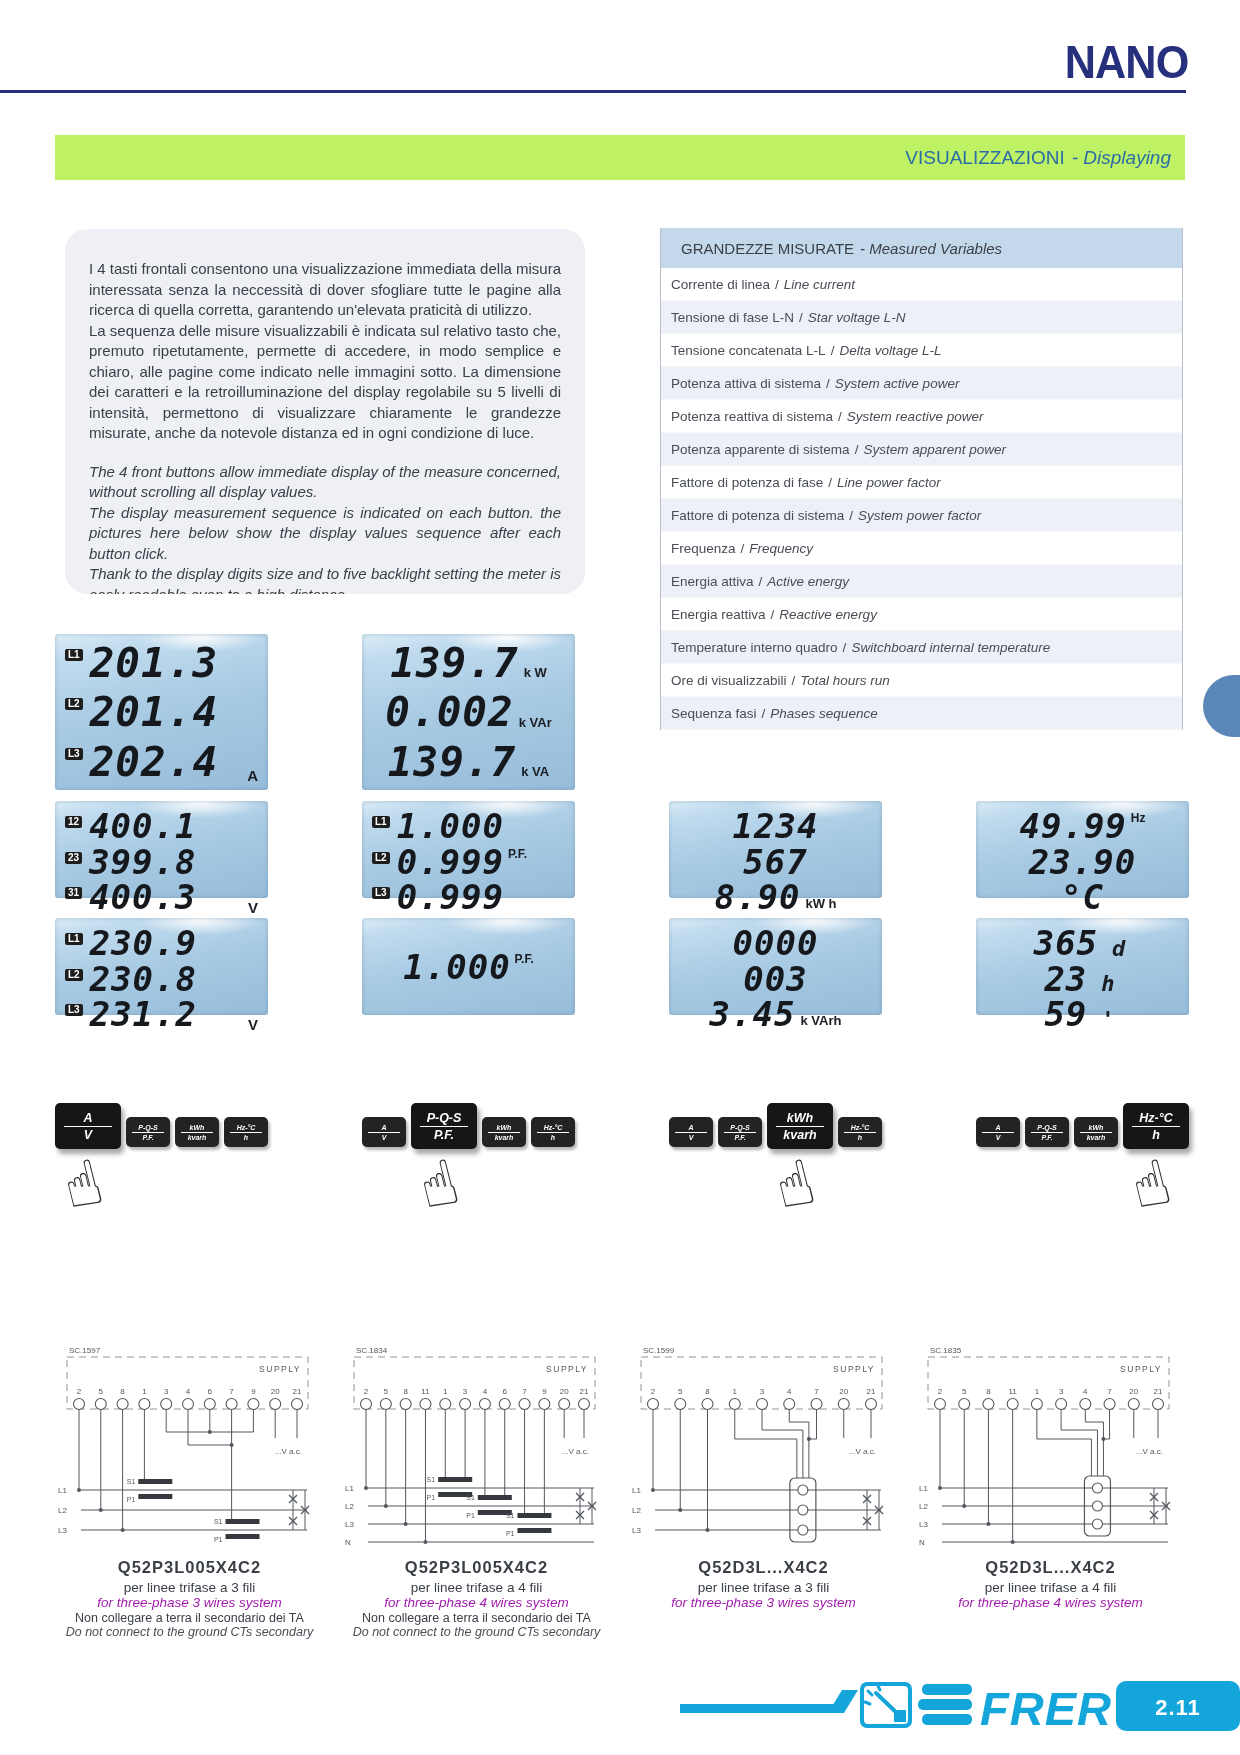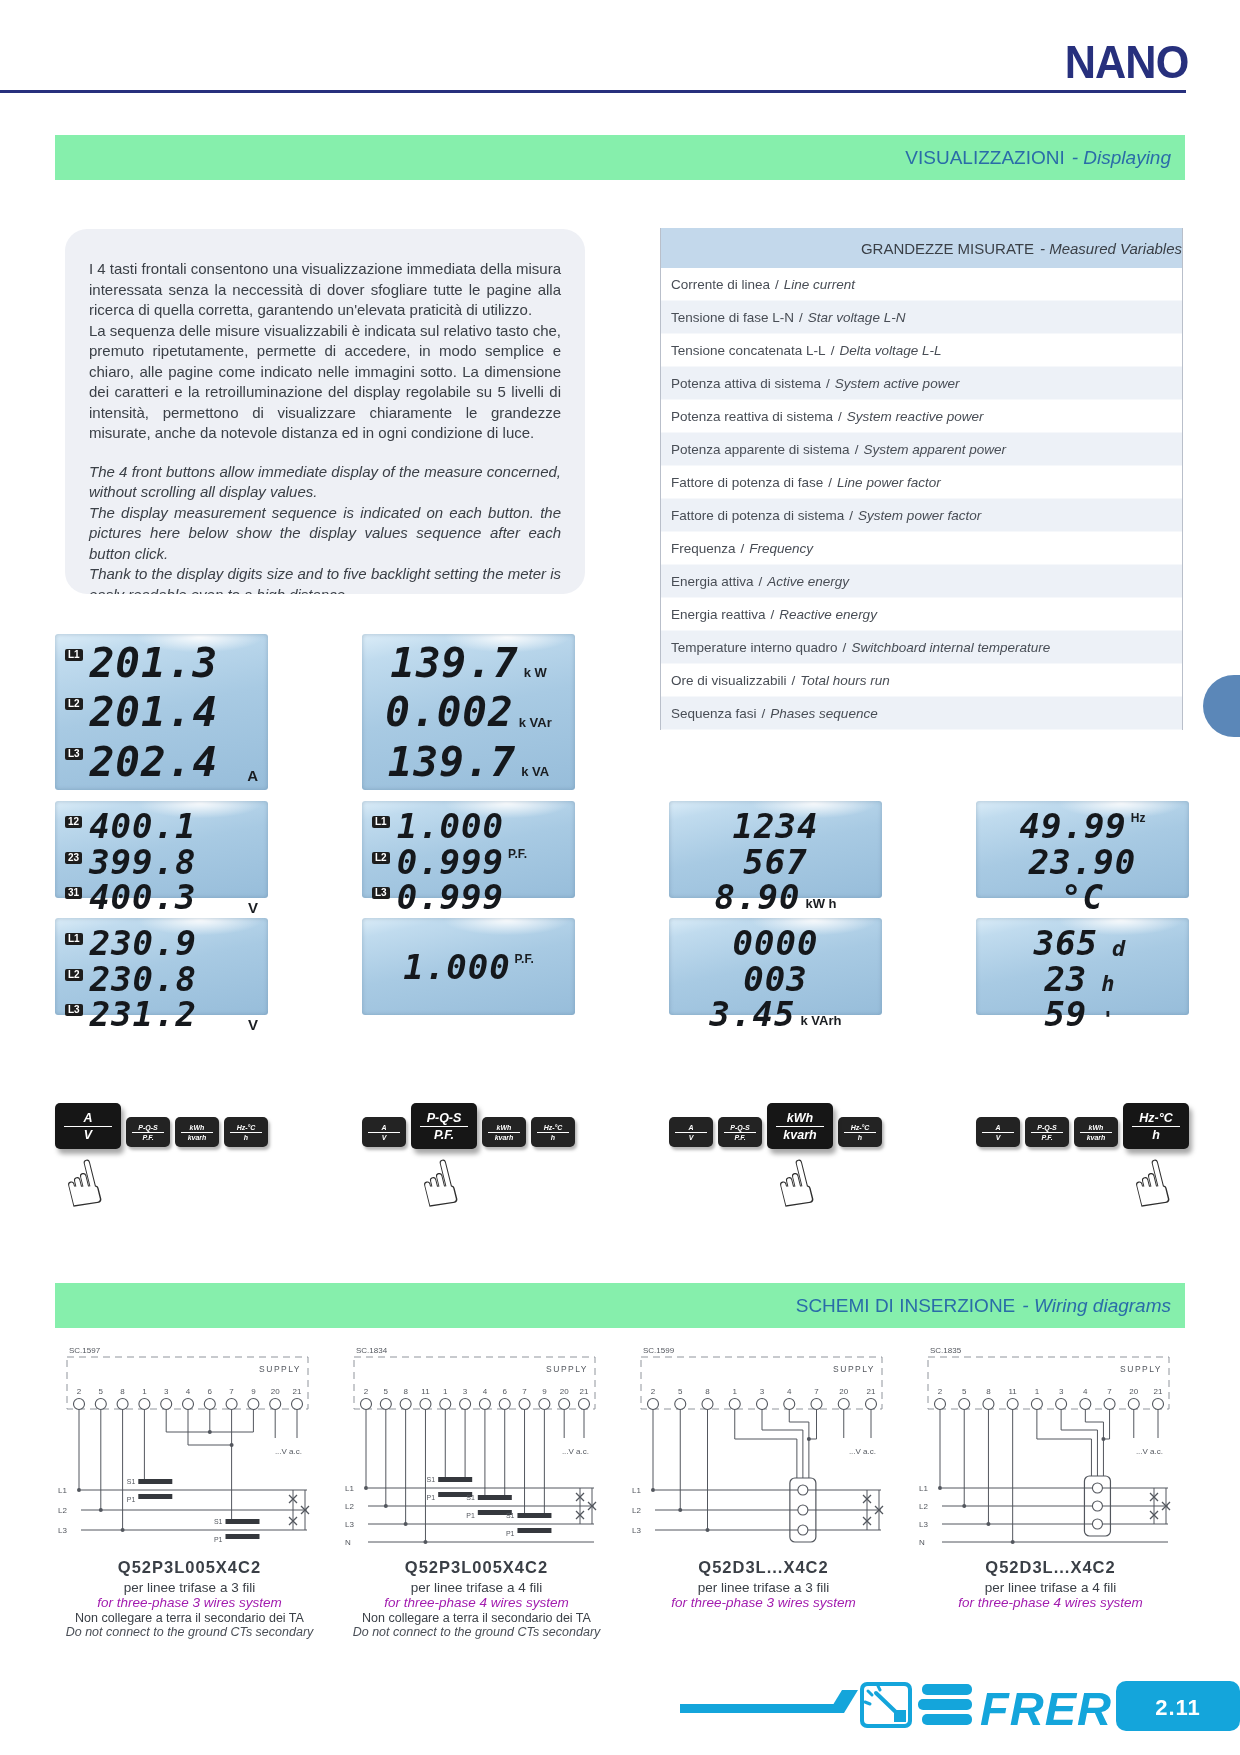--- a/index.html
+++ b/index.html
@@ -5,40 +5,40 @@
   html,body{margin:0;padding:0;background:#fff;}
   #page{position:relative;width:1240px;height:1755px;background:#fff;overflow:hidden;
         font-family:"Liberation Sans",sans-serif;color:#3b4047;}
 
   
   #brand{position:absolute;top:34px;right:52px;font-size:47px;font-weight:bold;
          color:#27307d;letter-spacing:-1px;transform:scaleX(.92);transform-origin:right;}
   #brand-rule{position:absolute;top:90px;left:0;width:1186px;height:3px;background:#27307d;}
 
   
-  .section-bar{position:absolute;left:55px;width:1130px;height:45px;background:#86efac;
+  .section-bar{position:absolute;left:55px;width:1130px;height:45px;background:#bef264;
                display:flex;align-items:center;justify-content:flex-end;padding-right:14px;
                box-sizing:border-box;}
   .bar-it{color:#2a6ca8;font-size:19px;}
   .bar-en{color:#2a6ca8;font-size:19px;font-style:italic;margin-left:7px;}
   #bar-displaying{top:135px;}
   #bar-wiring{top:1283px;}
 
   
   #intro-box{position:absolute;left:65px;top:229px;width:520px;height:365px;background:#eef0f5;
              border-radius:22px;box-sizing:border-box;padding:30px 24px 0 24px;overflow:hidden;}
   #intro-box p{margin:0;font-size:15px;line-height:20.5px;text-align:justify;color:#3b4047;}
   #intro-box .en{font-style:italic;}
   #intro-box .gap{margin-top:18px;}
 
   
   #vars-table{position:absolute;left:660px;top:228px;width:523px;box-sizing:border-box;
               border-left:1px solid #b9bfca;border-right:1px solid #b9bfca;}
   #vars-header{height:40px;background:#c3d8eb;display:flex;align-items:center;
-               padding-left:10px;font-size:15px;color:#3a3f46;justify-content:flex-end;}
+               padding-left:20px;font-size:15px;color:#3a3f46;}
   #vars-header .en{font-style:italic;margin-left:6px;}
   .var-row{height:33px;display:flex;align-items:center;padding-left:10px;font-size:13.5px;
            color:#484d55;background:#fff;border-bottom:1px solid #f6f8fb;box-sizing:border-box;}
   .var-row.alt{background:#edf1f7;}
   .var-row .v-sep{margin:0 5px;}
   .var-row .v-en{font-style:italic;}
 
   
   #side-tab{position:absolute;right:0;top:675px;width:37px;height:62px;background:#5b87b8;
             border-radius:31px 0 0 31px;}
@@ -435,24 +435,20 @@
           <div class="mbtn active">
             <span class="bt">Hz-°C</span>
             <span class="bdiv"></span>
             <span class="bb">h</span>
           </div>
         </div>
         <div class="hand" style="left: 156px;">☝</div>
       </div>
     </div>
 
-  <div class="section-bar" id="bar-wiring">
-    <span class="bar-it">SCHEMI DI INSERZIONE</span>
-    <span class="bar-en">- Wiring diagrams</span>
-  </div>
 
   <div id="diagrams">
       <div class="diagram">
         <svg viewBox="0 0 265 212" width="265" height="212">
           <text x="14" y="11" font-size="8" fill="#53575e" text-anchor="start" font-family="Liberation Sans, sans-serif">SC.1597</text>
           <rect x="12" y="15" width="241" height="52" fill="none" stroke="#90959c" stroke-width="1" stroke-dasharray="7 5"></rect>
           <text x="246" y="30" font-size="8.5" fill="#53575e" text-anchor="end" font-family="Liberation Sans, sans-serif" letter-spacing="1.5">SUPPLY</text>
           <text x="24" y="52" font-size="8" fill="#53575e" text-anchor="middle" font-family="Liberation Sans, sans-serif">2</text>
           <circle cx="24" cy="62" r="5.5" fill="#fff" stroke="#53575e" stroke-width="1.1"></circle>
           <text x="45.8" y="52" font-size="8" fill="#53575e" text-anchor="middle" font-family="Liberation Sans, sans-serif">5</text>

